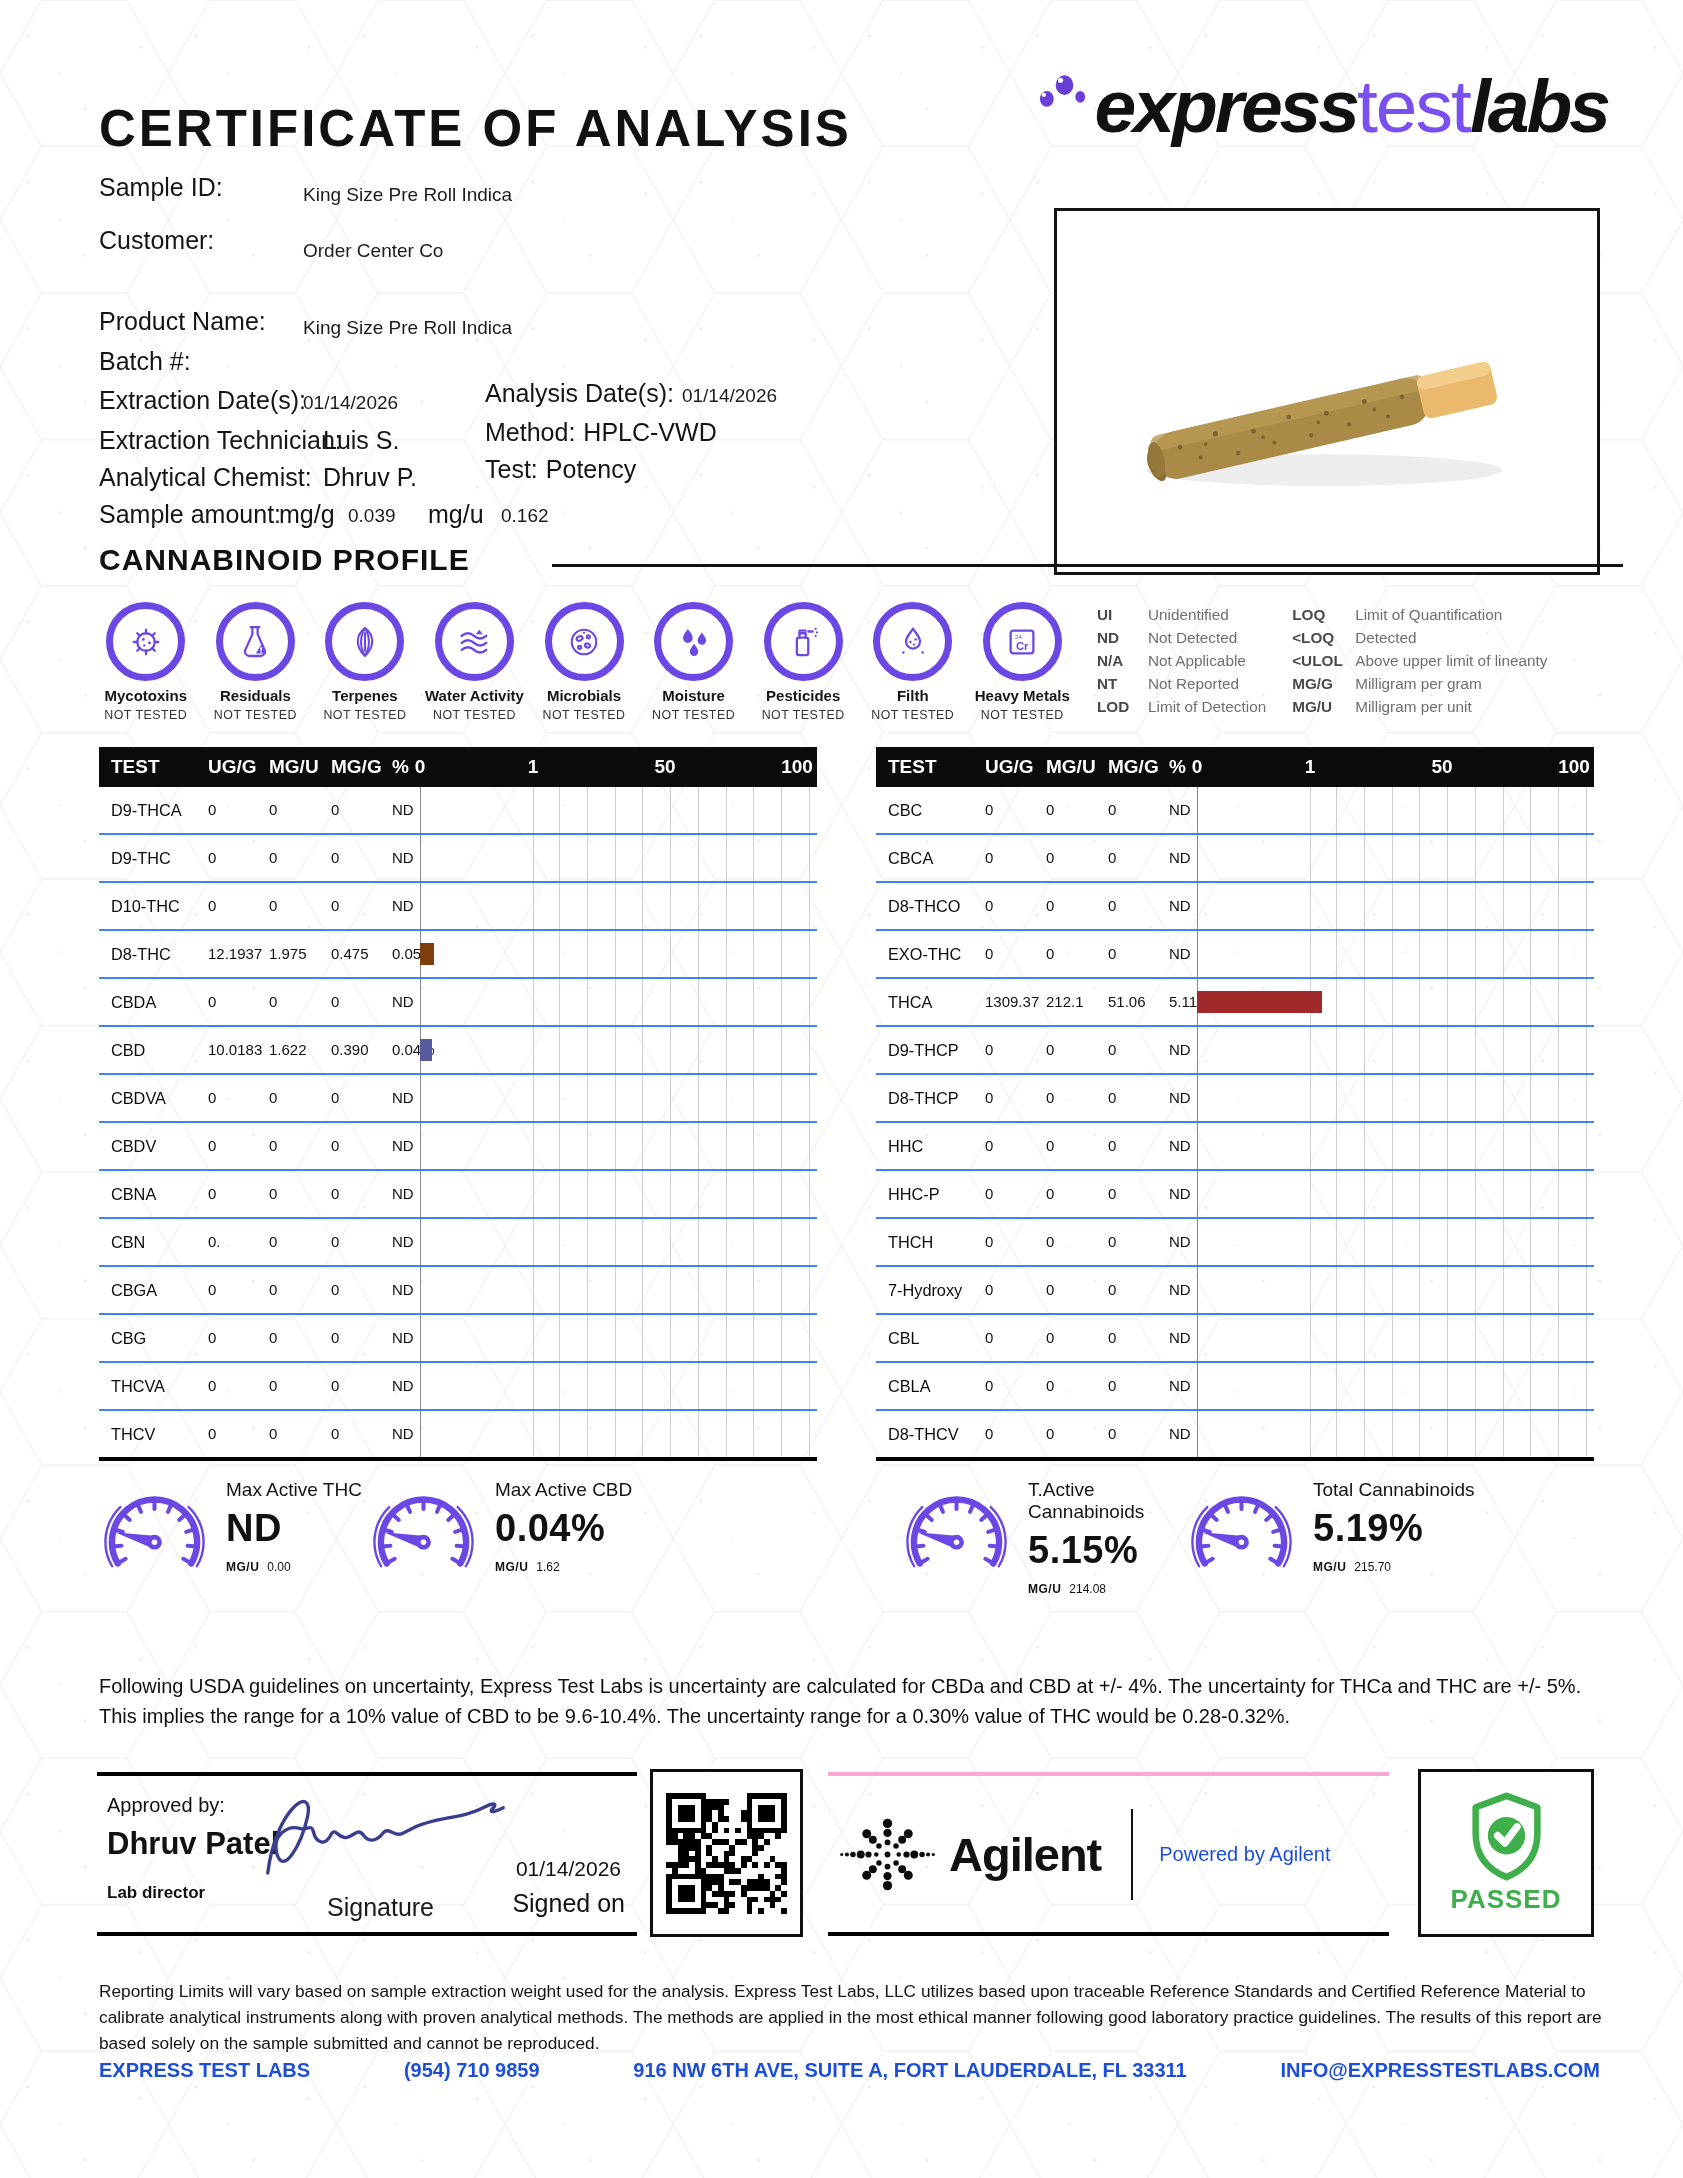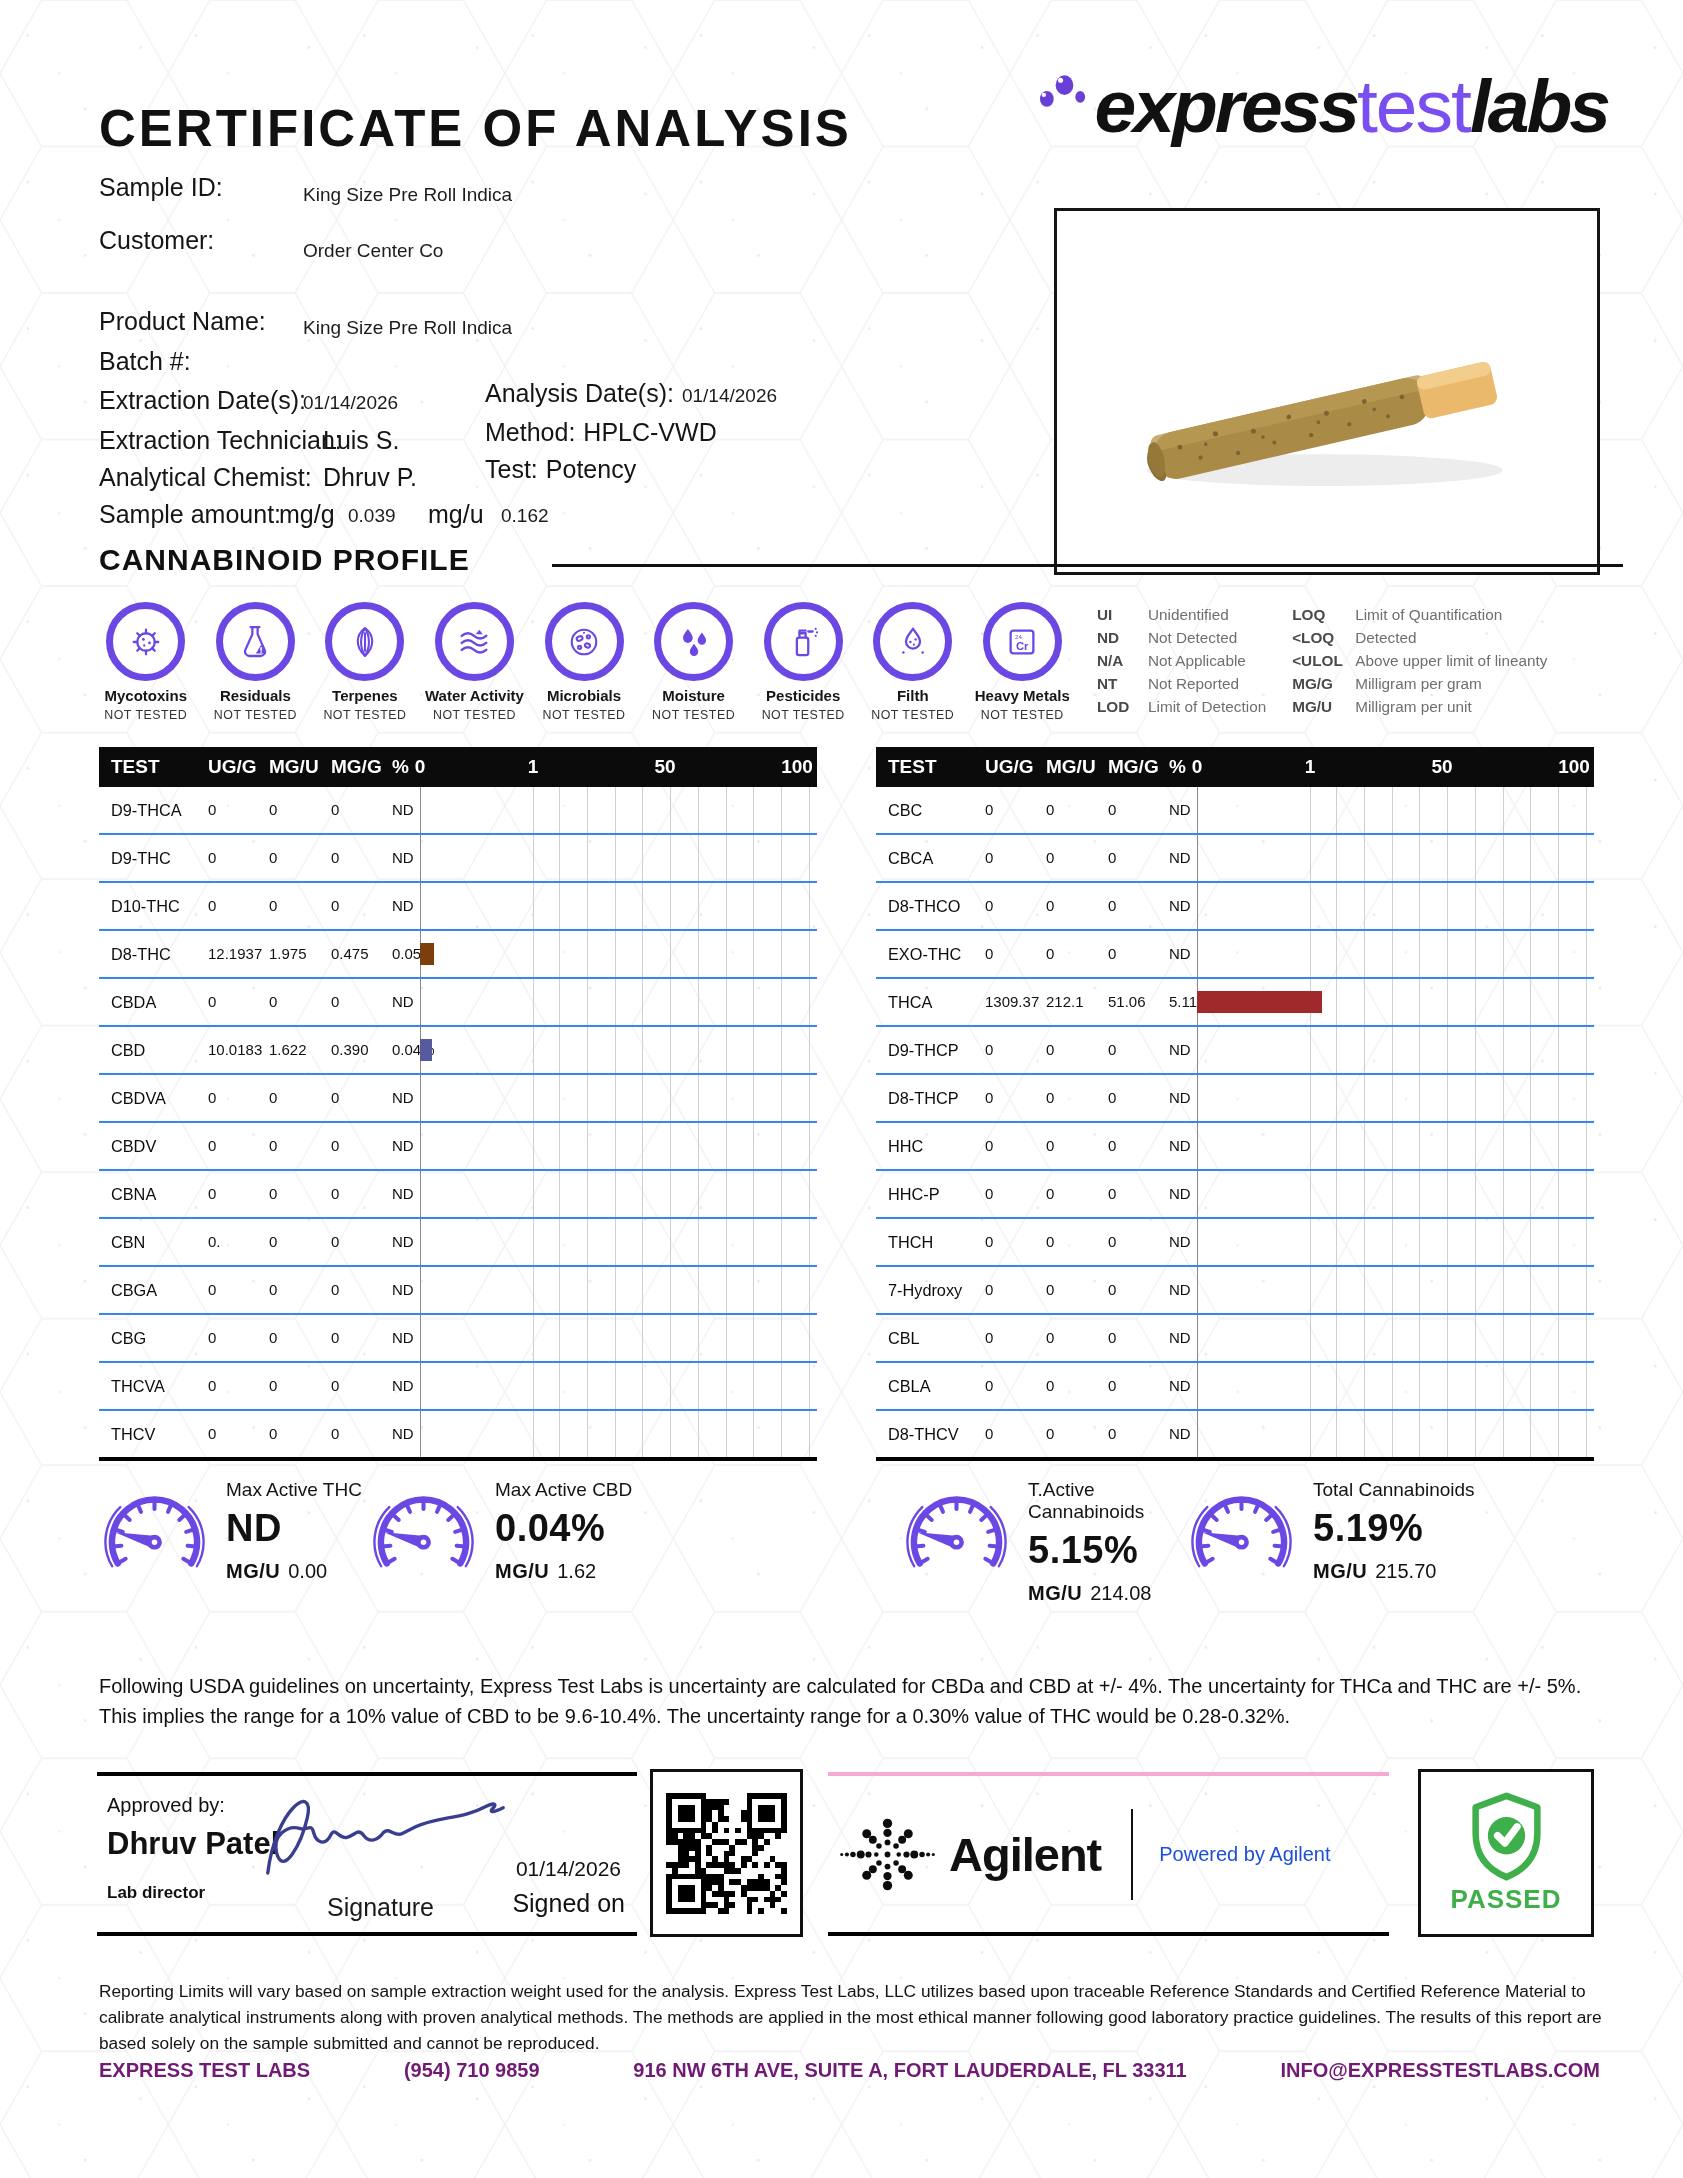--- a/index.html
+++ b/index.html
@@ -65,21 +65,21 @@
   .tc-pct{left:293px;font-size:15px;}
   .bar{position:absolute;top:12px;height:22px;}
 
   
   .gauges{position:absolute;left:99px;top:1477px;width:1497px;display:grid;grid-template-columns:269px 533px 285px auto;}
   .gauge{display:flex;align-items:flex-start;}
   .gauge svg{width:111px;height:111px;flex:0 0 111px;margin-top:6px;}
   .gtxt{margin-left:16px;}
   .glabel{font-size:19px;color:#141414;margin-top:2px;}
   .gvalue{font-size:38px;font-weight:bold;margin-top:6px;letter-spacing:0.5px;}
-  .gunit{margin-top:10px;font-size:20px;}
+  .gunit{margin-top:10px;font-size:12px;}
   .gunit b{margin-right:8px;letter-spacing:0.5px;}
 
   .uncertainty{position:absolute;left:99px;top:1651px;width:1501px;font-size:20px;line-height:1.5;color:#101010;}
 
   
   .approve-box{position:absolute;left:97px;top:1772px;width:540px;height:156px;border-top:4px solid #000;border-bottom:4px solid #000;}
   .ap-by{position:absolute;left:10px;top:18px;font-size:20px;}
   .ap-name{position:absolute;left:10px;top:50px;font-size:31px;font-weight:bold;}
   .ap-role{position:absolute;left:10px;top:107px;font-size:17px;font-weight:bold;}
   .ap-sig{position:absolute;left:149px;top:2px;width:277px;height:111px;}
@@ -91,21 +91,21 @@
   .agilent{position:absolute;left:828px;top:1772px;width:561px;height:156px;border-top:4px solid #f9a8d4;border-bottom:4px solid #000;display:flex;align-items:center;}
   .agilent svg{width:95px;height:95px;margin-left:12px;}
   .ag-name{font-size:47px;font-weight:bold;letter-spacing:-1px;margin-left:14px;}
   .ag-div{width:2px;height:91px;background:#111;margin:0 26px 0 30px;}
   .ag-pow{font-size:20px;color:#1d4ed8;}
   .passed-box{position:absolute;left:1418px;top:1769px;width:170px;height:162px;border:3px solid #0f0f0f;display:flex;flex-direction:column;align-items:center;justify-content:center;background:#fff;}
   .passed-box svg{width:85px;height:91px;}
   .passed-label{font-size:26px;font-weight:bold;color:#3faf4c;letter-spacing:1px;margin-top:2px;}
 
   .disclaimer{position:absolute;left:99px;top:1962px;width:1503px;font-size:17.3px;line-height:1.5;color:#141414;}
-  .footer{position:absolute;left:99px;top:2059px;width:1501px;display:flex;justify-content:space-between;font-size:20px;font-weight:bold;color:#701a75;}
+  .footer{position:absolute;left:99px;top:2059px;width:1501px;display:flex;justify-content:space-between;font-size:20px;font-weight:bold;color:#1d4ed8;}
 </style>
 </head>
 <body>
 
 <svg class="bg" width="1683" height="2178" viewBox="0 0 1700 2200">
   <defs>
     <pattern id="hexp" width="170" height="148" patternUnits="userSpaceOnUse">
       <path d="M42 0 L128 0 L170 74 L128 148 L42 148 L0 74 Z" fill="none" stroke="#f1f1f4" stroke-width="1.4"></path>
       <circle cx="28" cy="36" r="1.4" fill="#e9e9ef"></circle>
       <circle cx="142" cy="48" r="1.4" fill="#e9e9ef"></circle>

